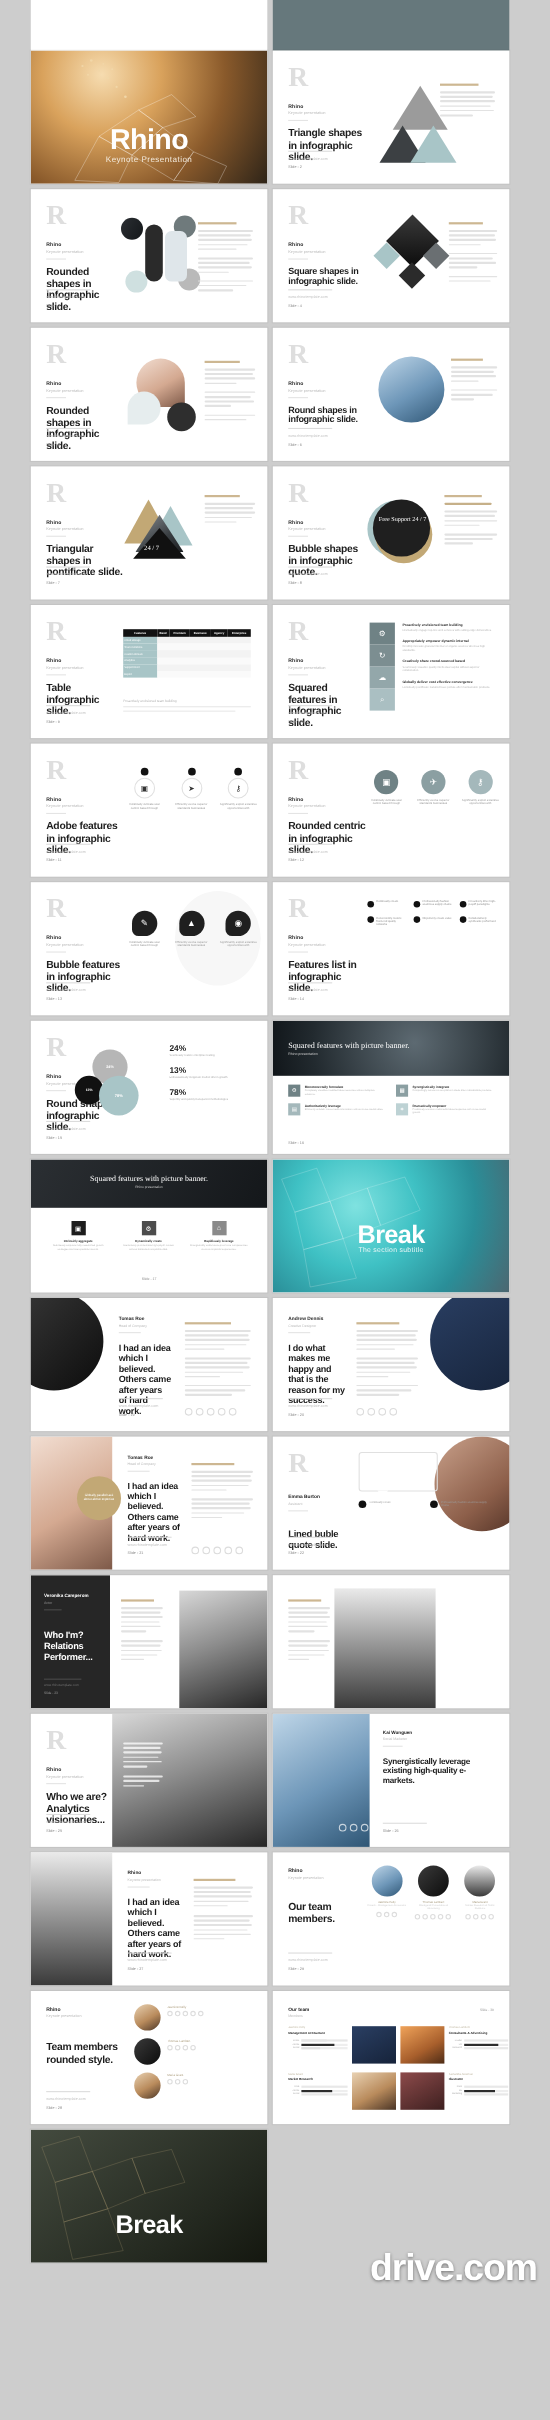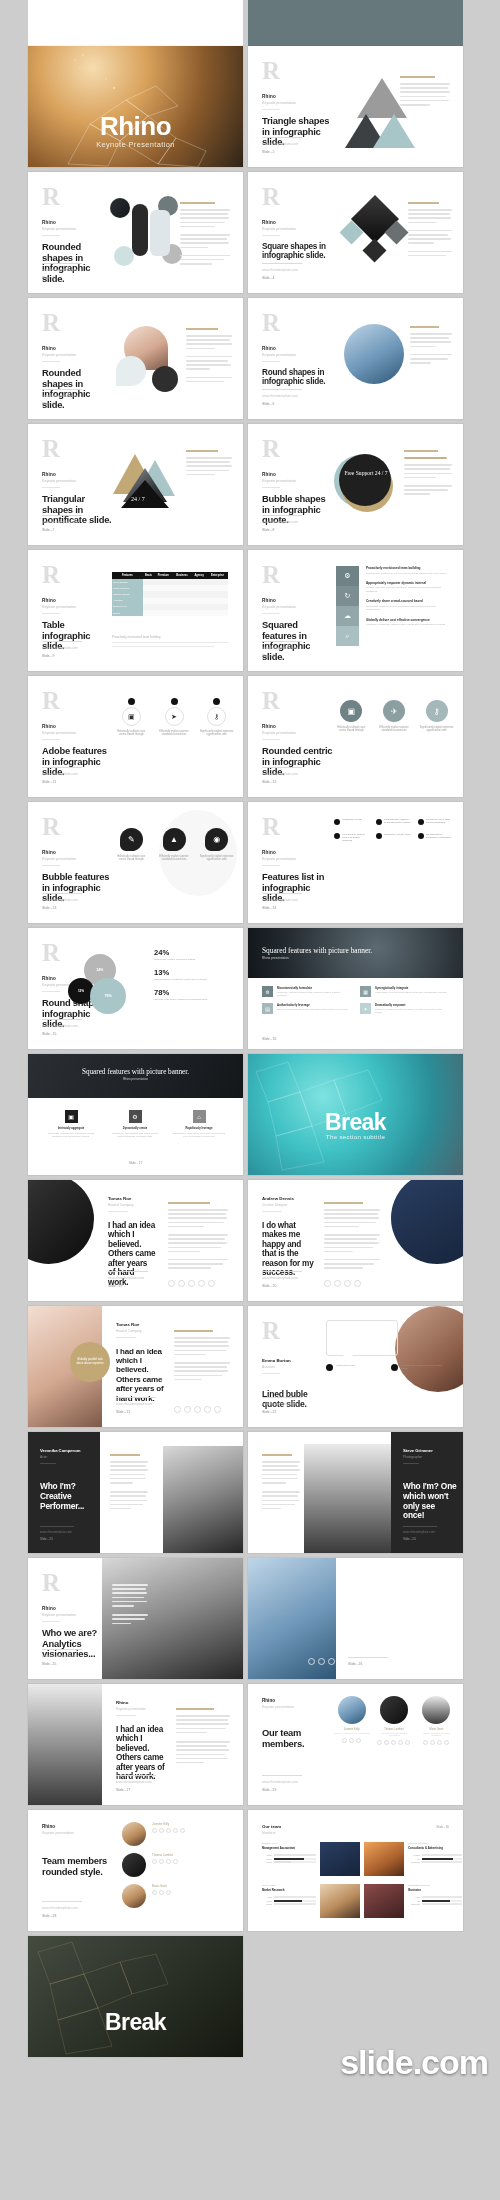--- a/index.html
+++ b/index.html
@@ -953,21 +953,21 @@
     </div>
   </div>
 
   <div class="slide">
     <div class="dark" style="position:absolute;left:0;top:0;width:72px;height:121px;">
       <div style="position:absolute;left:12px;top:16px;">
         <div style="font-size:4.2px;font-weight:700;color:#fff;">Veronika Camperom</div>
         <div style="font-size:3.2px;color:#8b8b8b;margin-top:1.5px;">Actor</div>
         <div style="width:16px;height:1px;background:#4a4a4a;margin-top:4px;"></div>
       </div>
-      <div style="position:absolute;left:12px;top:50px;width:52px;font-size:8.4px;line-height:9.8px;font-weight:700;color:#fff;letter-spacing:-.2px;">Who I'm? Creative Performer...</div>
+      <div style="position:absolute;left:12px;top:50px;width:52px;font-size:8.4px;line-height:9.8px;font-weight:700;color:#fff;letter-spacing:-.2px;">Who I'm? Relations Performer...</div>
       <div style="position:absolute;left:12px;bottom:12px;">
         <div style="width:34px;height:1px;background:#4a4a4a;"></div>
         <div style="font-size:3px;color:#6f6f6f;margin-top:3px;">www.rhinotemplate.com</div>
         <div style="font-size:3px;color:#9a9a9a;margin-top:3px;">Slide - 23</div>
       </div>
     </div>
     <div class="para" style="left:82px;top:22px;width:38px;">
       <div class="ttl" style="width:80%"></div>
       <div class="ph" style="width:100%"></div>
         <div class="ph" style="width:96%"></div>
@@ -995,33 +995,20 @@
         <div class="ph" style="width:96%"></div>
         <div class="ph" style="width:62%"></div>
       <div style="height:5px"></div>
       <div class="ph" style="width:100%"></div>
         <div class="ph" style="width:94%"></div>
         <div class="ph" style="width:98%"></div>
       <div class="ph" style="width:86%"></div>
         <div class="ph" style="width:50%"></div>
     </div>
     <div class="img ph-fog" style="left:56px;top:12px;width:92px;height:109px;"></div>
-    <div class="dark" style="position:absolute;right:0;top:0;width:72px;height:121px;">
-      <div style="position:absolute;left:12px;top:16px;">
-        <div style="font-size:4.2px;font-weight:700;color:#fff;">Steve Grimmer</div>
-        <div style="font-size:3.2px;color:#8b8b8b;margin-top:1.5px;">Photographer</div>
-        <div style="width:16px;height:1px;background:#4a4a4a;margin-top:4px;"></div>
-      </div>
-      <div style="position:absolute;left:12px;top:50px;width:54px;font-size:8.4px;line-height:9.8px;font-weight:700;color:#fff;letter-spacing:-.2px;">Who I'm? One which won't only see once!</div>
-      <div style="position:absolute;left:12px;bottom:12px;">
-        <div style="width:34px;height:1px;background:#4a4a4a;"></div>
-        <div style="font-size:3px;color:#6f6f6f;margin-top:3px;">www.rhinotemplate.com</div>
-        <div style="font-size:3px;color:#9a9a9a;margin-top:3px;">Slide - 24</div>
-      </div>
-    </div>
   </div>
 
   <div class="slide">
     <div class="logo-r">R</div>
     <div class="brand">
       <div class="b1">Rhino</div>
       <div class="b2">Keynote presentation</div>
         <div class="rule"></div>
     </div>
     <div class="headline" style="width:62px;">Who we are? Analytics visionaries...</div>
@@ -1040,20 +1027,35 @@
       <div class="ph" style="width:60%;background:rgba(255,255,255,.75)"></div>
       <div style="height:5px"></div>
       <div class="ph" style="width:100%;background:rgba(255,255,255,.75)"></div>
       <div class="ph" style="width:92%;background:rgba(255,255,255,.75)"></div>
       <div class="ph" style="width:54%;background:rgba(255,255,255,.75)"></div>
     </div>
   </div>
 
   <div class="slide">
     <div class="img ph-blue" style="left:0;top:0;width:88px;height:121px;"></div>
+    <div style="position:absolute;left:100px;top:14px;width:100px;">
+      <div style="font-size:4.2px;font-weight:700;color:#1c1c1c;">Kai Wonguen</div>
+      <div style="font-size:3.2px;color:#bcbcbc;margin-top:1.5px;">Social Marketer</div>
+      <div style="width:18px;height:1px;background:#e4e4e4;margin-top:4px;"></div>
+      <div style="font-size:7.4px;line-height:8.8px;font-weight:700;color:#1a1a1a;margin-top:10px;letter-spacing:-.2px;">Synergistically leverage existing high-quality e-markets.</div>
+      <div class="ph acc" style="width:42%;margin-top:10px;"></div>
+      <div style="height:4px"></div>
+      <div class="ph" style="width:100%"></div>
+        <div class="ph" style="width:96%"></div>
+        <div class="ph" style="width:99%"></div>
+      <div class="ph" style="width:58%"></div>
+      <div style="height:4px"></div>
+      <div class="ph" style="width:100%"></div>
+        <div class="ph" style="width:70%"></div>
+    </div>
     <div style="position:absolute;left:60px;bottom:14px;display:flex;gap:3px;">
       <span style="width:7px;height:7px;border:1px solid rgba(255,255,255,.7);border-radius:50%;"></span>
       <span style="width:7px;height:7px;border:1px solid rgba(255,255,255,.7);border-radius:50%;"></span>
       <span style="width:7px;height:7px;border:1px solid rgba(255,255,255,.7);border-radius:50%;"></span>
       <span style="width:7px;height:7px;border:1px solid rgba(255,255,255,.7);border-radius:50%;"></span>
     </div>
     <div class="footline" style="left:100px;">
       <div class="dash"></div>
         <div class="num">Slide - 26</div>
     </div>
@@ -1319,13 +1321,13 @@
         <polygon points="30,84 70,72 84,110 38,118"></polygon>
       </g>
     </svg>
     <div style="position:absolute;left:50%;top:60%;transform:translateX(-50%);text-align:center;">
       <div style="font-size:23px;font-weight:700;color:#fff;letter-spacing:-.6px;">Break</div>
     </div>
   </div>
 
 </div>
 
-<div class="wm">slide.com</div>
+<div class="wm">drive.com</div>
 
 </body></html>

